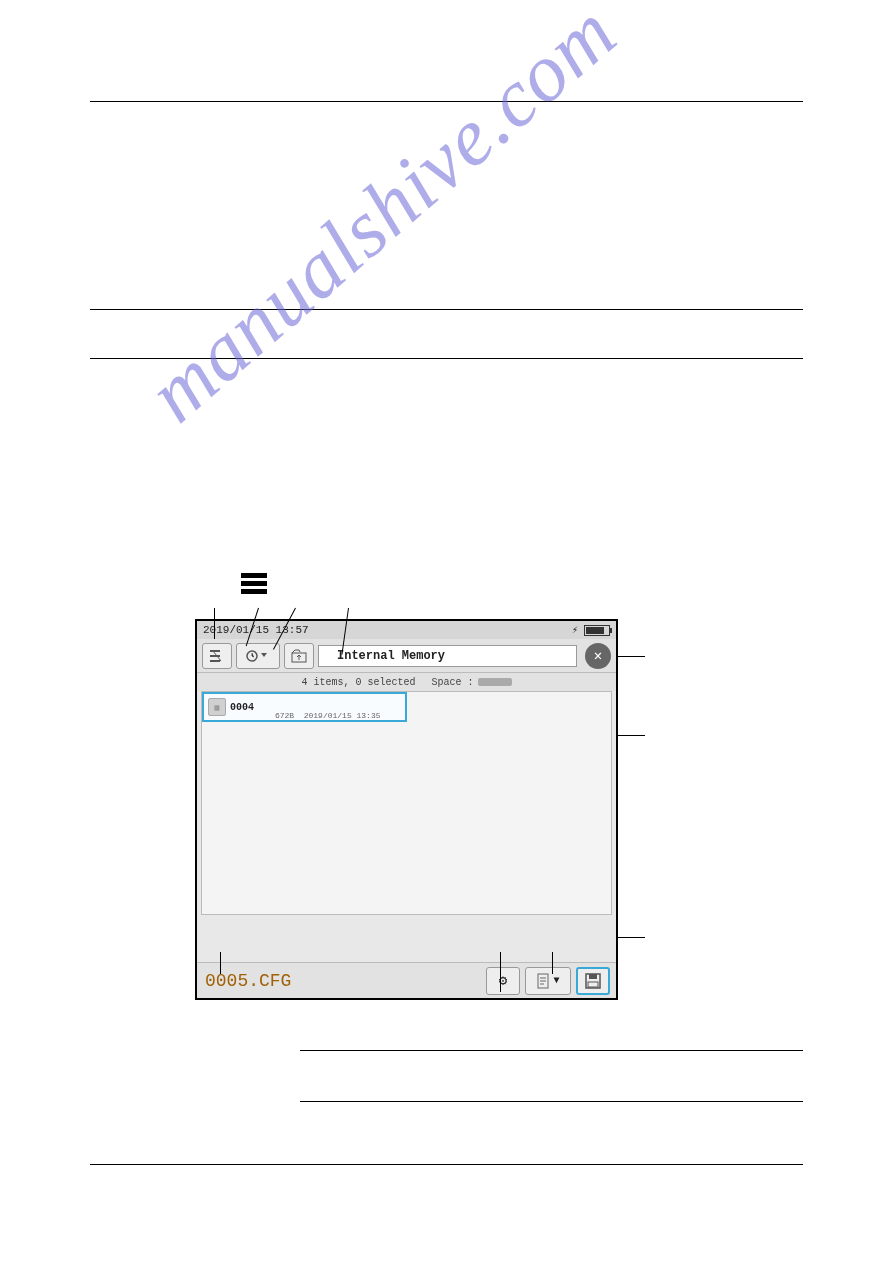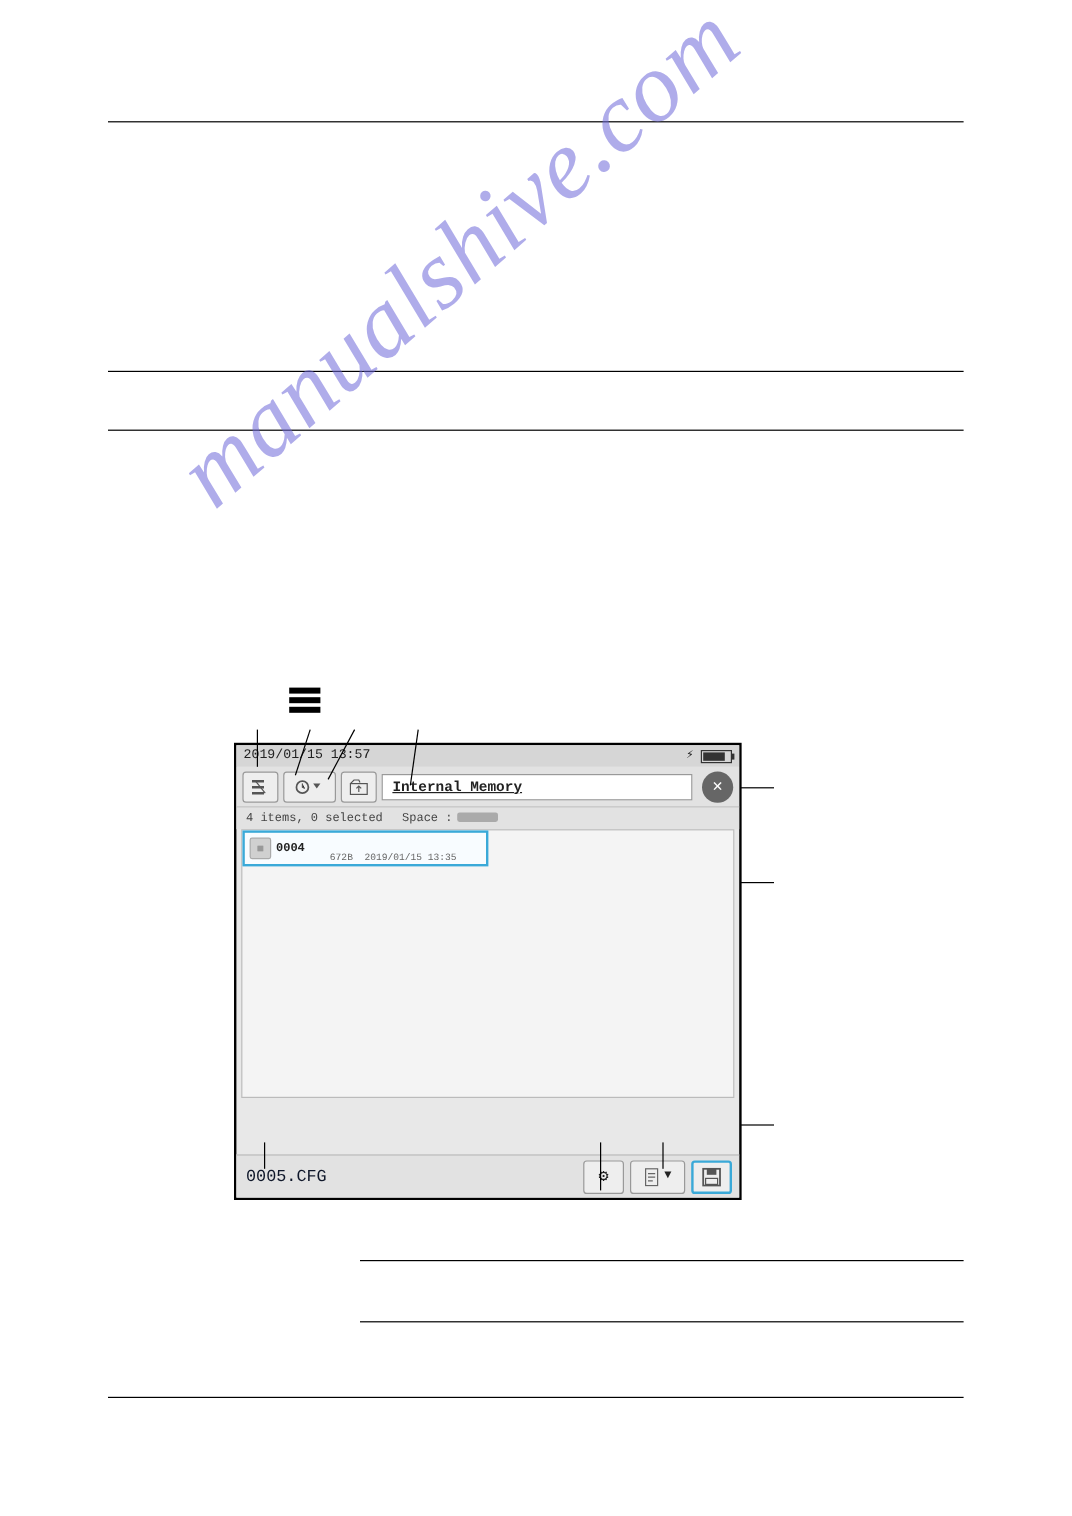--- a/index.html
+++ b/index.html
@@ -90,43 +90,42 @@
     font-size:12px;
   }
   .tb-btn-wide { width:44px; }
   .path-box {
     flex:1;
     height:22px;
     background:#fff;
     border:1px solid #999;
     display:flex;
     align-items:center;
-    padding:0 8px;
+    padding:0 18px;
     font-weight:bold;
     font-size:12px;
-    text-decoration:underline;
   }
   .close-btn {
     width:26px; height:26px;
     background:#666;
     border-radius:50%;
     display:flex;align-items:center;justify-content:center;
     color:#fff;
     font-weight:bold;
     font-size:14px;
     margin-left:4px;
   }
   .info-row {
     position:absolute;
     top:52px; left:0; right:0;
     height:18px;
     display:flex;
     align-items:center;
-    justify-content:flex-start;
-    padding:0 8px;
+    justify-content:center;
+    padding:0 20px;
     gap:16px;
     font-size:10px;
     color:#444;
     background:#e2e2e2;
   }
   .space-bar{display:inline-block;width:34px;height:8px;background:#aaa;border-radius:2px;vertical-align:middle;margin-left:4px;}
   .file-area {
     position:absolute;
     top:70px; left:4px; right:4px;
     height:224px;
@@ -170,22 +169,22 @@
     background:#e2e2e2;
     display:flex;
     align-items:center;
     padding:0 6px;
     gap:5px;
     border-top:1px solid #bbb;
   }
   .filename-box {
     flex:1;
     font-family:"Courier New",monospace;
-    font-size:14px;
-    color:#0f172a;
+    font-size:18px;
+    color:#a16207;
     padding-left:2px;
   }
   .bb-btn{
     width:34px;height:28px;
     border:1px solid #999;
     background:#eee;
     border-radius:3px;
     display:flex;align-items:center;justify-content:center;
     font-size:14px;
   }

